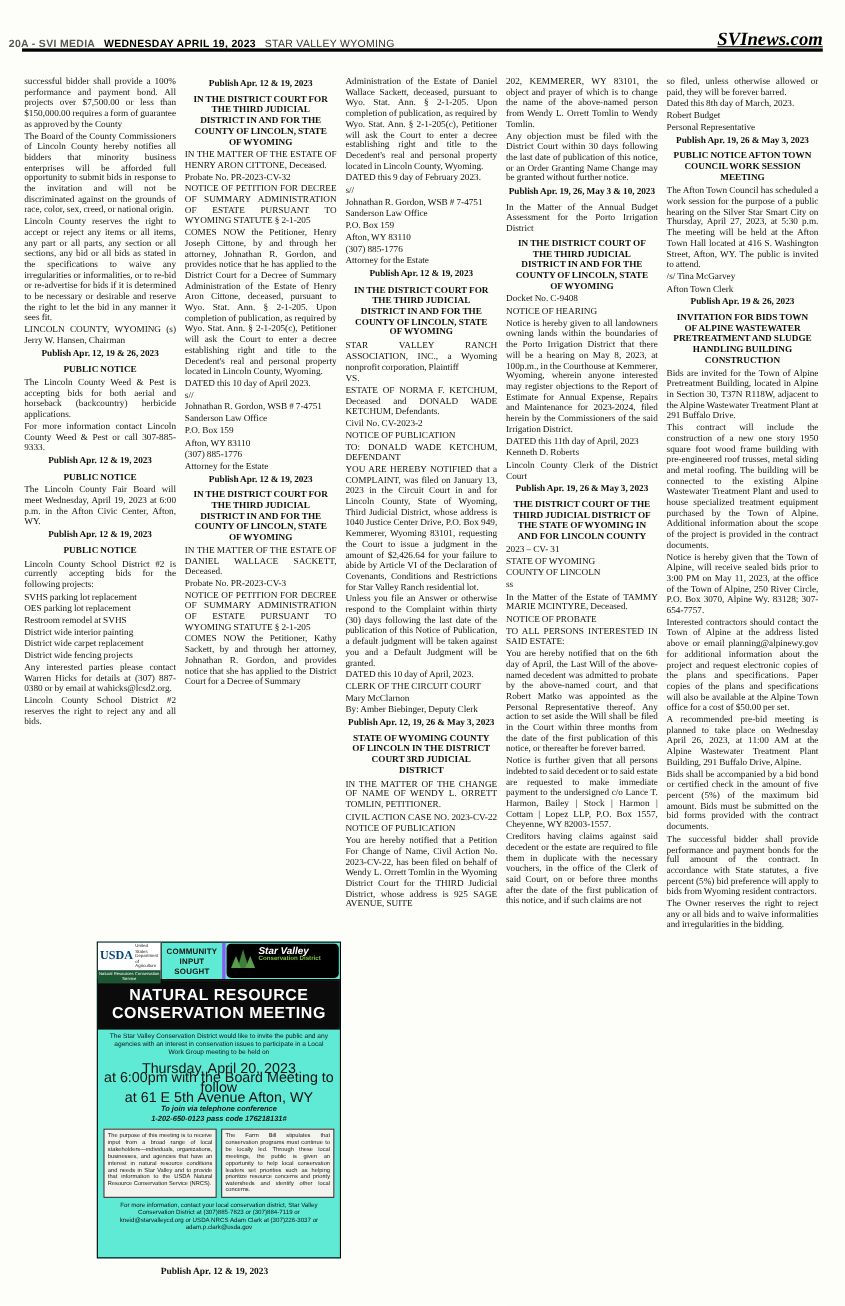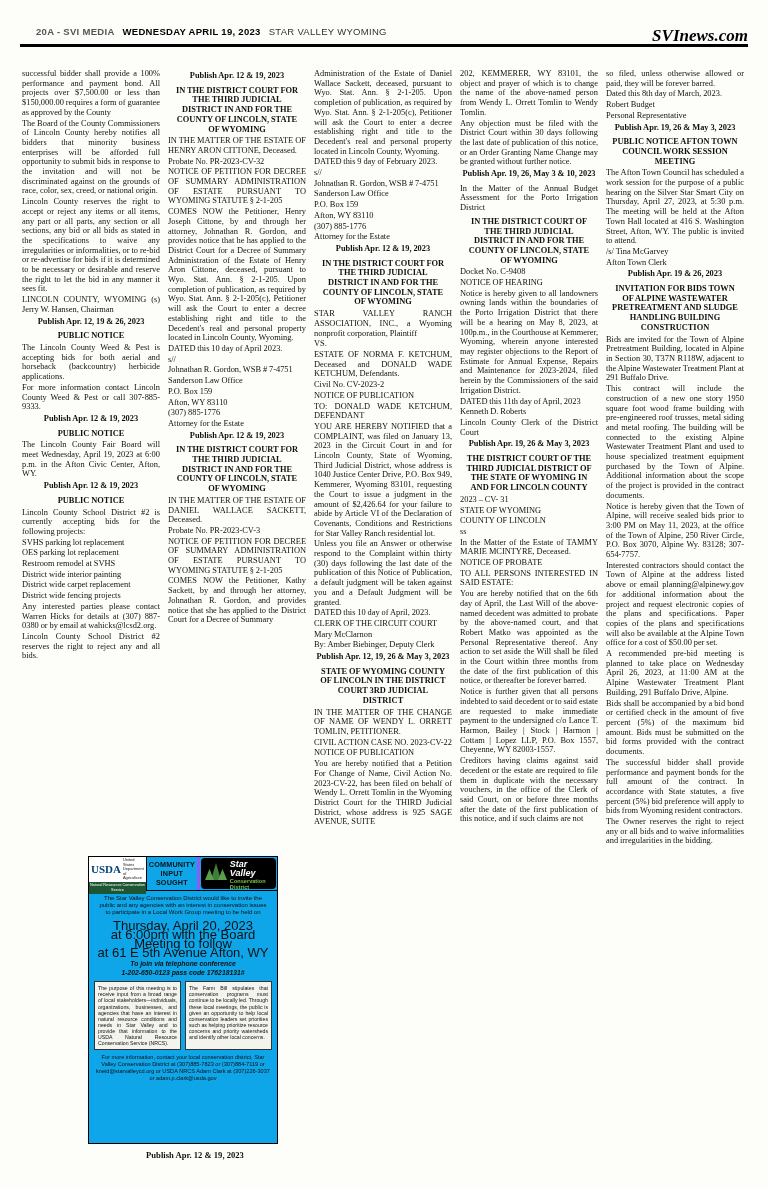--- a/index.html
+++ b/index.html
@@ -4,47 +4,47 @@
 <style>
   * { margin:0; padding:0; box-sizing:border-box; }
   html,body { background:#ffffff; }
   .page {
     position:relative; width:768px; height:1187px; margin:0 auto;
     background:#fdfdfa; color:#111; overflow:hidden;
     font-family:"Liberation Serif", serif;
   }
   
   .masthead {
-    position:absolute; top:26px; left:36px; right:20px;
-    display:flex; justify-content:space-between; align-items:flex-start;
+    position:absolute; top:26px; left:8px; right:20px;
+    display:flex; justify-content:space-between; align-items:flex-end;
     font-family:"Liberation Sans", sans-serif;
   }
   .mast-left { font-size:9.5px; letter-spacing:.3px; }
   .mast-left .seg { margin-right:5px; }
   .mast-page { color:#555; font-weight:bold; }
   .mast-date { color:#000; font-weight:bold; }
   .mast-loc  { color:#333; }
   .mast-site {
     font-family:"Liberation Serif", serif; font-weight:bold; font-style:italic;
-    font-size:17px; color:#000;
+    font-size:17px; color:#000;text-decoration:underline;
   }
   .rule { position:absolute; top:44px; left:20px; right:20px; height:3px; background:#000; }
   
   .col {
     position:absolute; top:69px; width:138px;
     font-size:8.4px; line-height:9.7px; text-align:justify;
     overflow:hidden; word-spacing:-0.2px;
   }
   .blk.p { margin-bottom:1px; }
   .blk.h { font-weight:bold; text-align:center; margin:4px 4px 2px; }
   .blk.pub { font-weight:bold; text-align:center; margin:2px 0 5px; }
   
   .ad {
-    position:absolute; left:88px; top:856px; width:190px; min-height:288px;
-    border:1px solid #000; background:#0ea5e9;
+    position:absolute; left:88px; top:856px; width:222px; min-height:288px;
+    border:1px solid #000; background:#5eead4;
     font-family:"Liberation Sans", sans-serif;
   }
   .ad-toprow { display:flex; height:34px; border-bottom:1px solid #000; }
   .usda-logo { width:58px; border-right:1px solid #000; display:flex; flex-direction:column; background:#fff; }
   .usda-top { flex:1; display:flex; align-items:center; gap:2px; padding:1px 2px; }
   .usda-word { font-family:"Liberation Serif", serif; font-weight:bold; color:#00447c; font-size:11px; }
   .usda-dept { font-size:4px; line-height:4.6px; color:#222; }
   .usda-bar { background:#1d5632; color:#fff; font-size:3.8px; line-height:5px; text-align:center; padding:1px 1px; }
   .input-sought {
     flex:1; display:flex; align-items:center; justify-content:center;
@@ -237,20 +237,24 @@
             <polygon points="13,20 17.5,9 22,20" fill="#5a9e4b"></polygon>
           </svg>
         </span>
         <span>
           <div class="svcd-name">Star Valley</div>
           <div class="svcd-sub">Conservation District</div>
         </span>
       </div>
     </div>
 
+    <div class="ad-banner">
+      <div>NATURAL RESOURCE</div>
+      <div>CONSERVATION MEETING</div>
+    </div>
 
     <p class="ad-intro">The Star Valley Conservation District would like to invite the public and any agencies with an interest in conservation issues to participate in a Local Work Group meeting to be held on</p>
 
     <div class="ad-when">
       <div>Thursday, April 20, 2023</div>
       <div>at 6:00pm with the Board Meeting to follow</div>
       <div>at 61 E 5th Avenue Afton, WY</div>
     </div>
 
     <div class="ad-phone">

